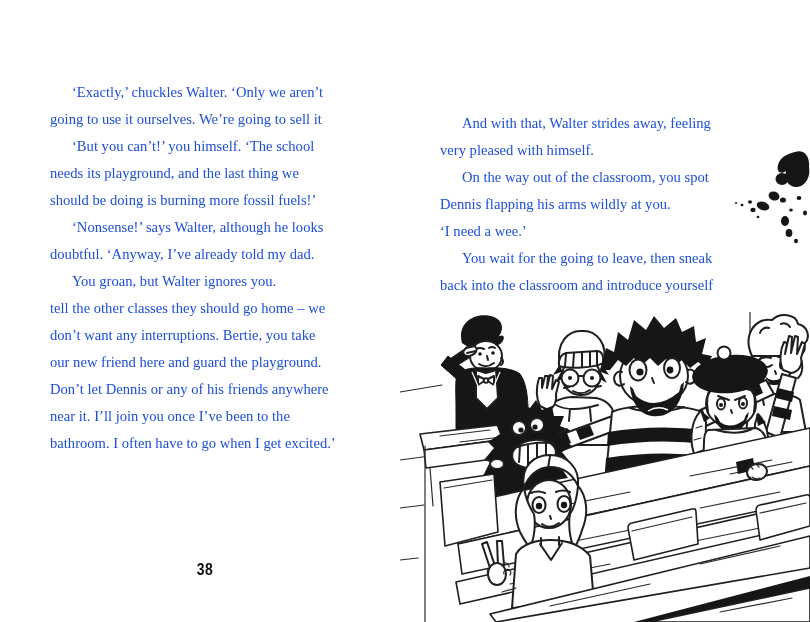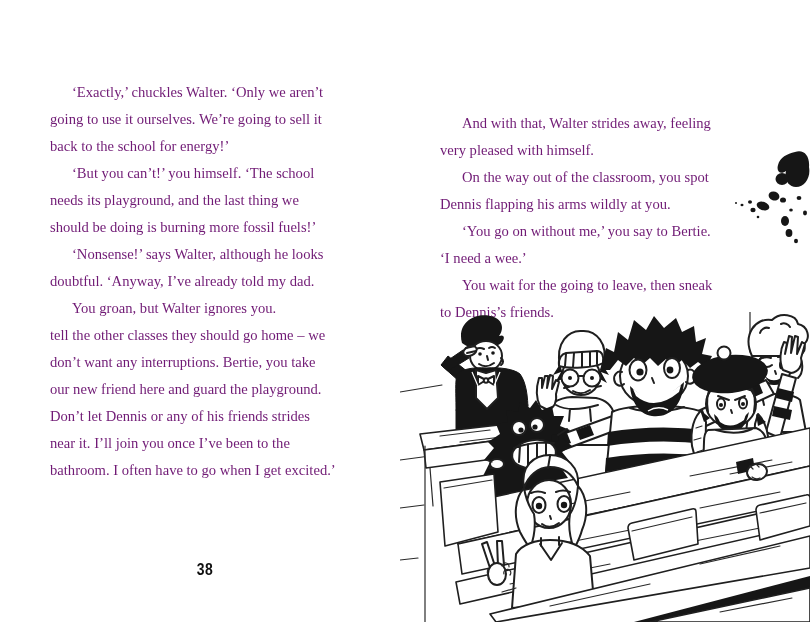--- a/index.html
+++ b/index.html
@@ -9,21 +9,21 @@
     font-family:"Liberation Serif","DejaVu Serif",serif;
   }
   .page{position:absolute;top:0;height:622px;width:405px;}
   .page-left{left:0;}
   .page-right{left:387px;margin-top:31px;}
   .text-block{position:absolute;top:79px;}
   .text-block.tb-left{left:50px;width:322px;}
   .text-block.tb-right{left:53px;width:322px;}
   .line{
     height:27px;line-height:27px;white-space:nowrap;
-    font-size:14.6px;color:#701a75;letter-spacing:0px;
+    font-size:14.6px;color:#1d4ed8;letter-spacing:0px;
   }
   .line.indent{padding-left:22px;}
   .page-number{
     position:absolute;left:50px;top:560px;width:310px;text-align:center;
     font-family:"Liberation Sans","DejaVu Sans",sans-serif;
     font-weight:700;font-size:17px;color:#101010;
     transform:scaleX(.82);letter-spacing:.5px;
   }
   svg{position:absolute;display:block;}
   #illustration{left:400px;top:312px;}
@@ -35,47 +35,45 @@
   .bk{fill:#161616;stroke:none;}
   .bko{fill:#161616;stroke:#161616;stroke-width:1;stroke-linejoin:round;}
 </style>
 </head>
 <body>
 
 <div class="page page-left">
   <div class="text-block tb-left">
       <div class="line indent">‘Exactly,’ chuckles Walter. ‘Only we aren’t</div>
       <div class="line">going to use it ourselves. We’re going to sell it</div>
-      <div class="line">back to the school for energy!’</div>
       <div class="line indent">‘But you can’t!’ you himself. ‘The school</div>
       <div class="line">needs its playground, and the last thing we</div>
       <div class="line">should be doing is burning more fossil fuels!’</div>
       <div class="line indent">‘Nonsense!’ says Walter, although he looks</div>
       <div class="line">doubtful. ‘Anyway, I’ve already told my dad.</div>
       <div class="line indent">You groan, but Walter ignores you.</div>
       <div class="line">tell the other classes they should go home – we</div>
       <div class="line">don’t want any interruptions. Bertie, you take</div>
       <div class="line">our new friend here and guard the playground.</div>
-      <div class="line">Don’t let Dennis or any of his friends strides</div>
+      <div class="line">Don’t let Dennis or any of his friends anywhere</div>
       <div class="line">near it. I’ll join you once I’ve been to the</div>
       <div class="line">bathroom. I often have to go when I get excited.’</div>
     </div>
   <div class="page-number">38</div>
 </div>
 
 <div class="page page-right">
   <div class="text-block tb-right">
       <div class="line indent">And with that, Walter strides away, feeling</div>
       <div class="line">very pleased with himself.</div>
       <div class="line indent">On the way out of the classroom, you spot</div>
       <div class="line">Dennis flapping his arms wildly at you.</div>
-      <div class="line indent">‘You go on without me,’ you say to Bertie.</div>
       <div class="line">‘I need a wee.’</div>
       <div class="line indent">You wait for the going to leave, then sneak</div>
-      <div class="line">to Dennis’s friends.</div>
+      <div class="line">back into the classroom and introduce yourself</div>
     </div>
 </div>
 
 <svg id="ink-splat" width="77" height="98" viewBox="0 0 77 98">
   <path class="bk" d="M62,6 C71,3 77,10 76,21 C78,31 72,41 63,41 C55,41 51,33 53,25 C48,29 43,26 45,19 C47,11 54,8 62,6 Z"></path>
   <ellipse class="bk" cx="49" cy="33" rx="6.5" ry="6"></ellipse>
   <ellipse class="bk" cx="41" cy="50" rx="5.5" ry="4.5" transform="rotate(18 41 50)"></ellipse>
   <ellipse class="bk" cx="50" cy="54" rx="3" ry="2.6"></ellipse>
   <ellipse class="bk" cx="30" cy="60" rx="6.5" ry="4.2" transform="rotate(20 30 60)"></ellipse>
   <ellipse class="bk" cx="20" cy="64" rx="2.6" ry="2.2"></ellipse>

